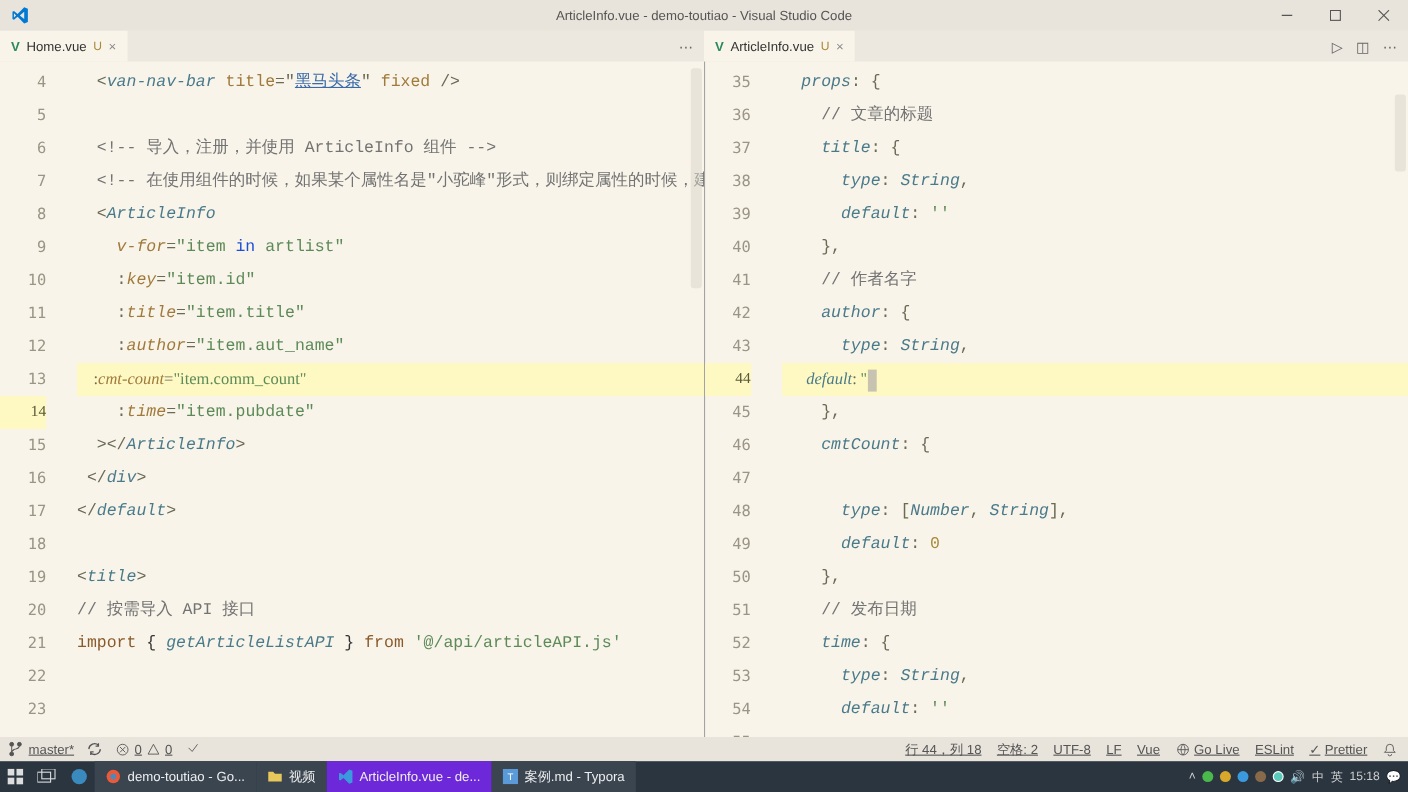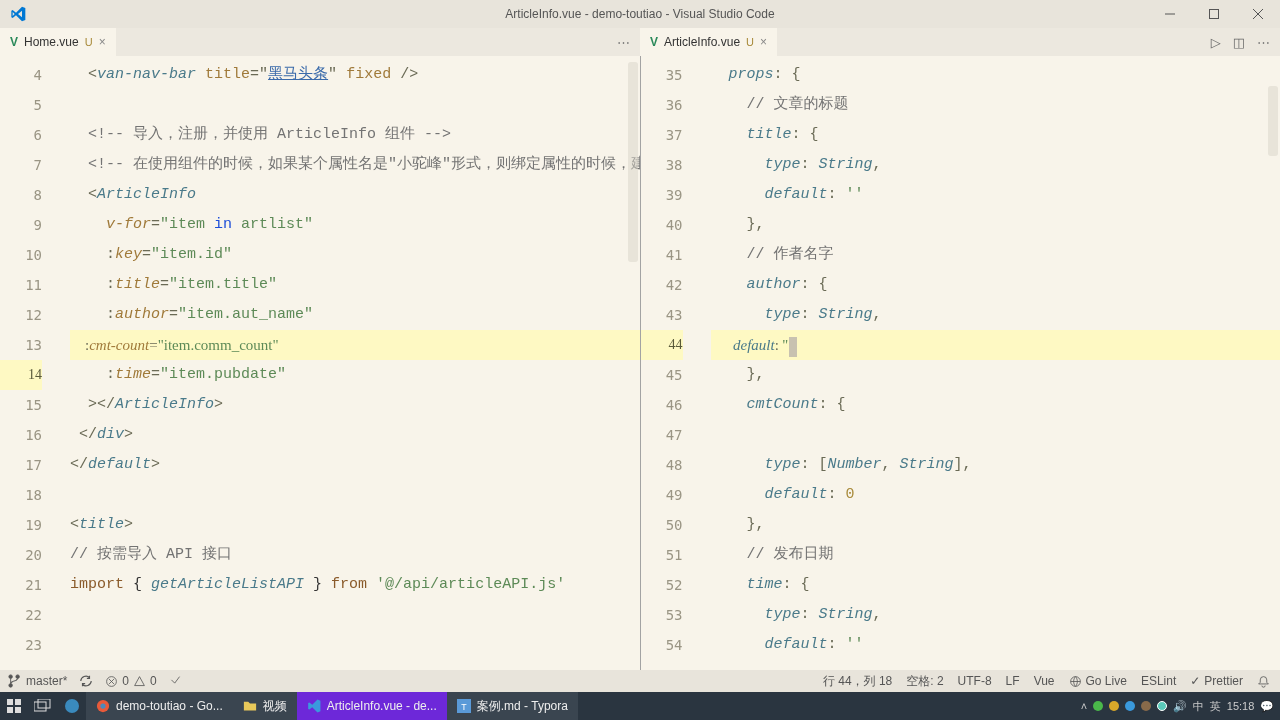--- a/index.html
+++ b/index.html
@@ -91,21 +91,21 @@
 .statusbar {
   height: 22px;
   background: #e8e4db;
   display: flex;
   align-items: center;
   font-size: 12px;
   color: #555;
 }
 .statusbar .left { display: flex; gap: 12px; padding-left: 8px; align-items: center; }
 .statusbar .right { margin-left: auto; display: flex; gap: 14px; padding-right: 10px; align-items: center; }
-.statusbar .item { display: flex; gap: 4px; align-items: center; }
+.statusbar .item { display: flex; gap: 4px; align-items: center; text-decoration: underline; }
 .taskbar {
   height: 28px;
   background: #2a3540;
   display: flex;
   align-items: center;
 }
 .taskbar .tb-btn { height: 28px; display: flex; align-items: center; padding: 0 6px; color: #ddd; font-size: 12px; }
 .taskbar .tb-task { background: #3a4550; display: flex; gap: 6px; padding: 0 10px; align-items: center; height: 28px; color: #eee; font-size: 12px; }
 .taskbar .tb-task.vscode { background: #6d28d9; }
 .taskbar .tray { margin-left: auto; display: flex; gap: 6px; padding-right: 6px; align-items: center; color: #ccc; font-size: 11px; }

